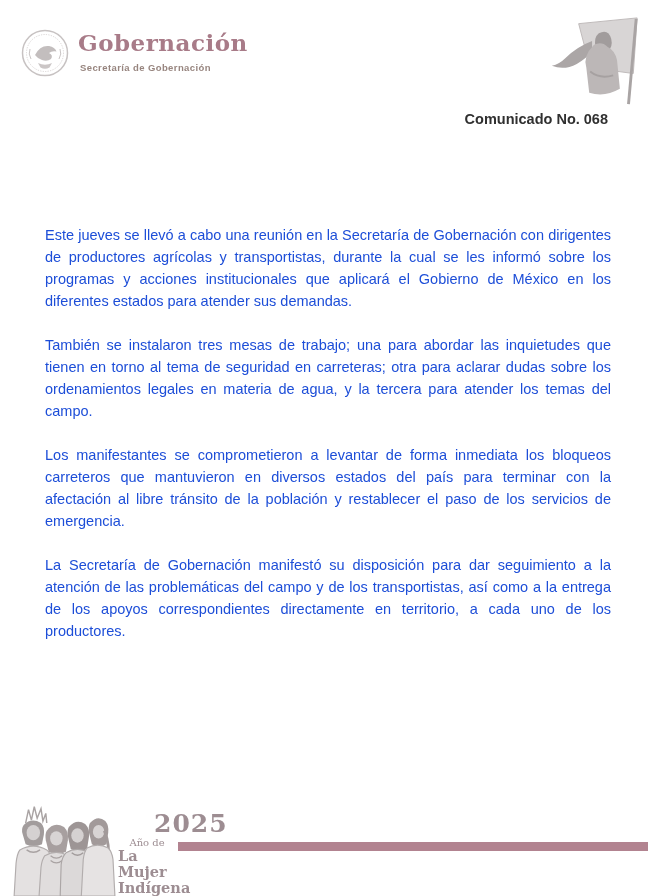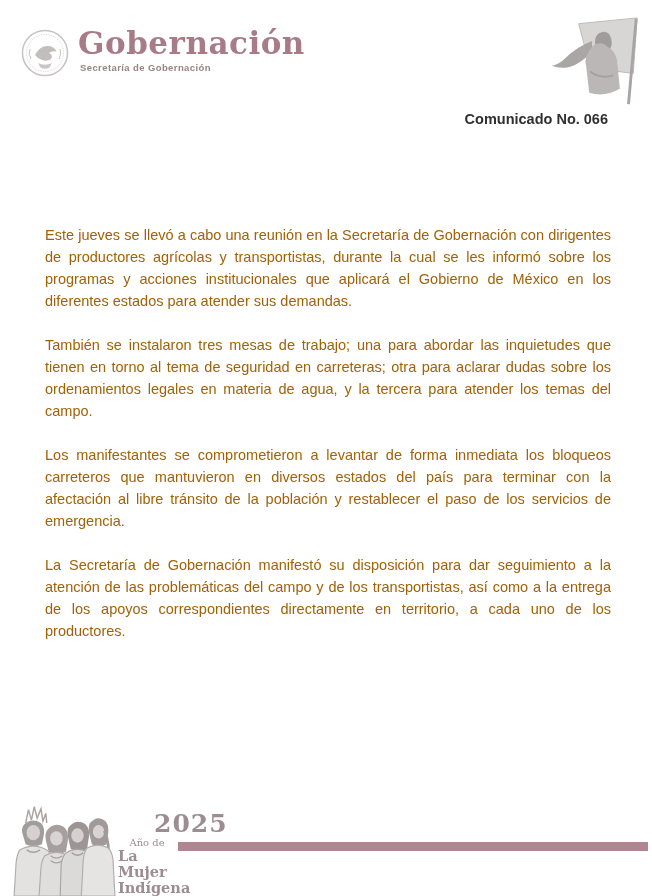--- a/index.html
+++ b/index.html
@@ -9,21 +9,21 @@
     position:relative; width:652px; height:896px; margin:0 auto;
     background:#ffffff; overflow:hidden;
   }
 
   
   .header-logo { position:absolute; top:24px; left:20px; display:flex; align-items:flex-start; }
   .seal { flex:0 0 auto; }
   .brand-text { margin-left:8px; margin-top:2px; }
   .brand {
     font-family:"DejaVu Serif", serif; font-weight:bold;
-    font-size:31px; line-height:34px; color:var(--brand,#a87b88);
+    font-size:23px; line-height:34px; color:var(--brand,#a87b88);
     letter-spacing:0.5px;
   }
   .brand-sub {
     font-size:9.5px; font-weight:bold; color:#97857f;
     letter-spacing:0.4px; margin-top:2px; padding-left:2px;
   }
   .flag-art { position:absolute; top:16px; right:8px; }
 
   
   .dateline {
@@ -36,21 +36,21 @@
   .title {
     position:absolute; top:164px; left:0; right:0;
     text-align:center; font-size:14px; line-height:22px;
     font-weight:bold; color:#333333; letter-spacing:0.2px;
   }
 
   
   .bodytext {
     position:absolute; top:224px; left:45px; width:566px;
     font-size:14.5px; line-height:22px; text-align:justify;
-    color:#a16207;
+    color:#1d4ed8;
   }
   .bodytext p { margin-bottom:22px; }
 
   
   .women-art { position:absolute; left:12px; top:800px; }
   .year-block {
     position:absolute; left:118px; top:810px; width:64px;
     font-family:"DejaVu Serif", serif; color:var(--footer_text,#9d8d92);
   }
   .year { font-size:25px; line-height:28px; font-weight:600; letter-spacing:1px;margin-left:36px; }
@@ -85,21 +85,21 @@
       <polygon points="36,8 97,2 93,60 48,54" fill="#d8d5d5" stroke="#beb9b9" stroke-width="1"></polygon>
       <line x1="96" y1="3" x2="88" y2="92" stroke="#a9a4a4" stroke-width="3"></line>
       <path d="M50 26 q-16 6 -28 18 q-6 6 -14 8 q13 5 26 -2 q9 -5 16 -13 Z" fill="#aba6a6"></path>
       <path d="M57 18 q10 -5 13 6 q2 9 -4 13 q-8 3 -12 -4 q-3 -10 3 -15 Z" fill="#a19c9c"></path>
       <path d="M52 30 q8 -4 14 2 q8 4 10 14 l3 30 q-16 9 -32 4 l-3 -26 q-4 -12 8 -24 Z" fill="#bcb7b7"></path>
       <path d="M48 58 q10 8 24 4" stroke="#a6a1a1" stroke-width="2" fill="none"></path>
     </svg>
   </header>
 
   <div class="dateline">
-    <div class="comunicado">Comunicado No. 066</div>
+    <div class="comunicado">Comunicado No. 068</div>
   </div>
 
 
   <main class="bodytext">
     <p>Este jueves se llevó a cabo una reunión en la Secretaría de Gobernación con dirigentes de productores agrícolas y transportistas, durante la cual se les informó sobre los programas y acciones institucionales que aplicará el Gobierno de México en los diferentes estados para atender sus demandas.</p>
     <p>También se instalaron tres mesas de trabajo; una para abordar las inquietudes que tienen en torno al tema de seguridad en carreteras; otra para aclarar dudas sobre los ordenamientos legales en materia de agua, y la tercera para atender los temas del campo.</p>
     <p>Los manifestantes se comprometieron a levantar de forma inmediata los bloqueos carreteros que mantuvieron en diversos estados del país para terminar con la afectación al libre tránsito de la población y restablecer el paso de los servicios de emergencia.</p>
     <p>La Secretaría de Gobernación manifestó su disposición para dar seguimiento a la atención de las problemáticas del campo y de los transportistas, así como a la entrega de los apoyos correspondientes directamente en territorio, a cada uno de los productores.</p>
   </main>
 

